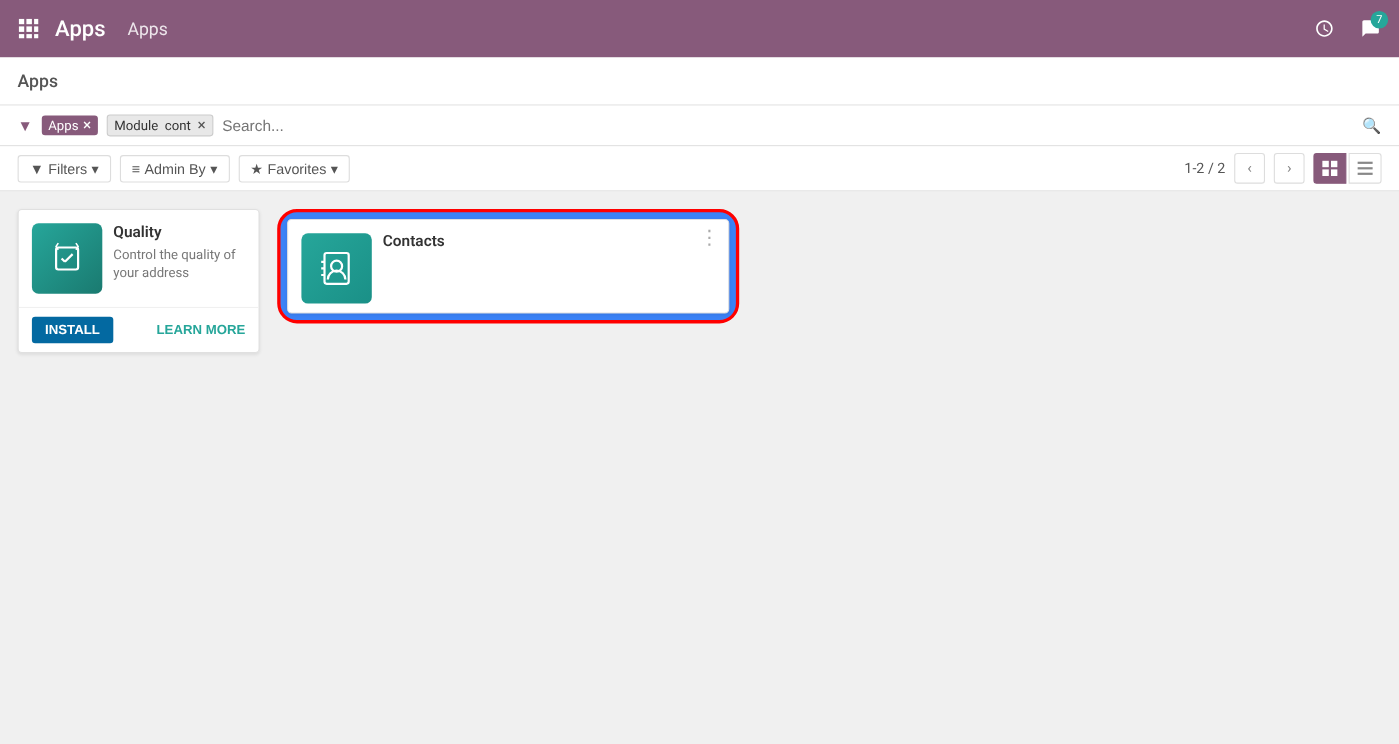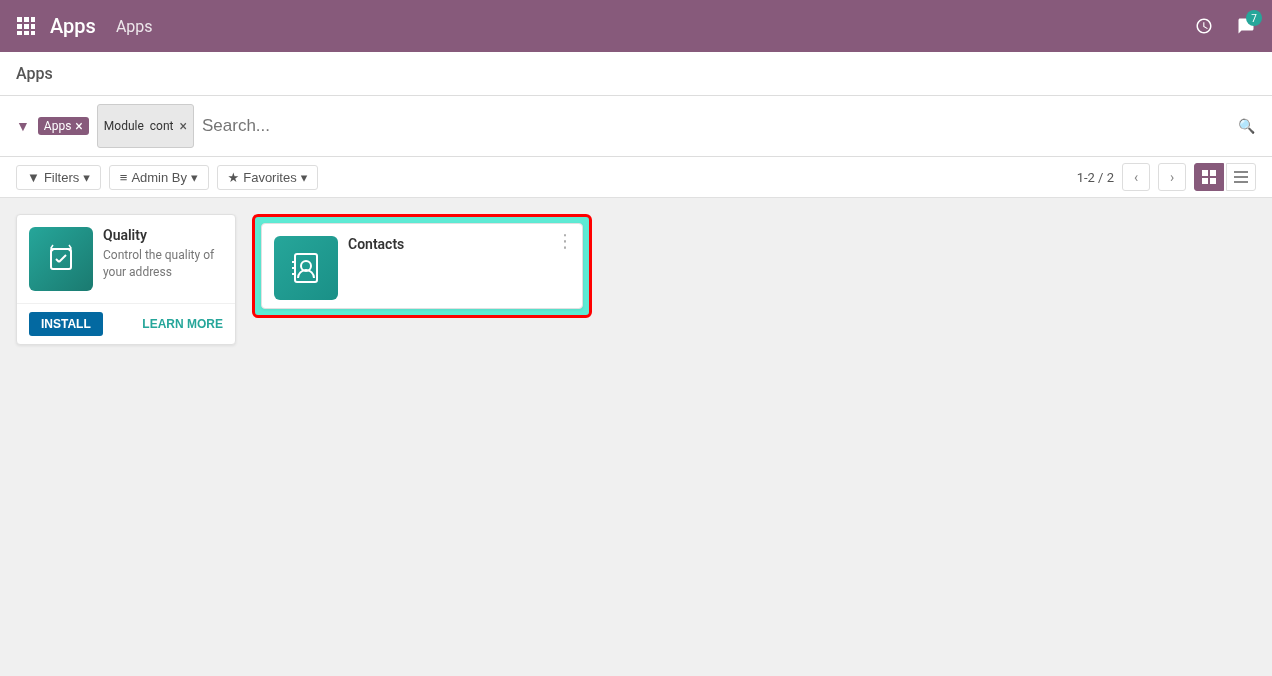--- a/index.html
+++ b/index.html
@@ -115,21 +115,21 @@
       color: #333;
       border: 1px solid #ccc;
       border-radius: 3px;
       padding: 2px 6px;
       font-size: 12px;
     }
     .search-input {
       flex: 1;
       border: none;
       outline: none;
-      font-size: 17px;
+      font-size: 14px;
       color: #000000;
       min-width: 100px;
     }
     .search-end-icon {
       cursor: pointer;
       color: #aaa;
     }
 
     
     .control-bar {
@@ -242,24 +242,24 @@
       font-size: 12px;
       font-weight: 600;
       cursor: pointer;
       text-transform: uppercase;
       text-align: center;
     }
 
     
     .contacts-highlight {
       border: 3px solid red;
-      border-radius: 6px;
+      border-radius: 18px;
       padding: 6px;
-      background: #5eead4;
-      width: 340px;
+      background: #3b82f6;
+      width: 420px;
     }
     .contacts-card {
       background: white;
       border-radius: 4px;
       border: 1px solid #e0e0e0;
       overflow: hidden;
       box-shadow: 0 1px 3px rgba(0,0,0,0.08);
     }
     .contacts-card-body {
       padding: 12px 12px 8px 12px;
@@ -334,21 +334,21 @@
 </div>
 
 <div class="filter-bar">
   <span style="color:#875a7b; font-size:14px;">▼</span>
   <div class="filter-tag">
     <span>Apps</span>
     <span class="filter-tag-close">×</span>
   </div>
   <div class="module-tag">
     <span>Module</span>
-    <span style="margin:12px 2px;">cont</span>
+    <span style="margin:0 2px;">cont</span>
     <span class="filter-tag-close" style="color:#555;">×</span>
   </div>
   <input class="search-input" type="text" placeholder="Search..." style="">
   <span class="search-end-icon">🔍</span>
 </div>
 
 <div class="control-bar">
   <button class="ctrl-btn">
     <span>▼</span>
     <span>Filters</span>

